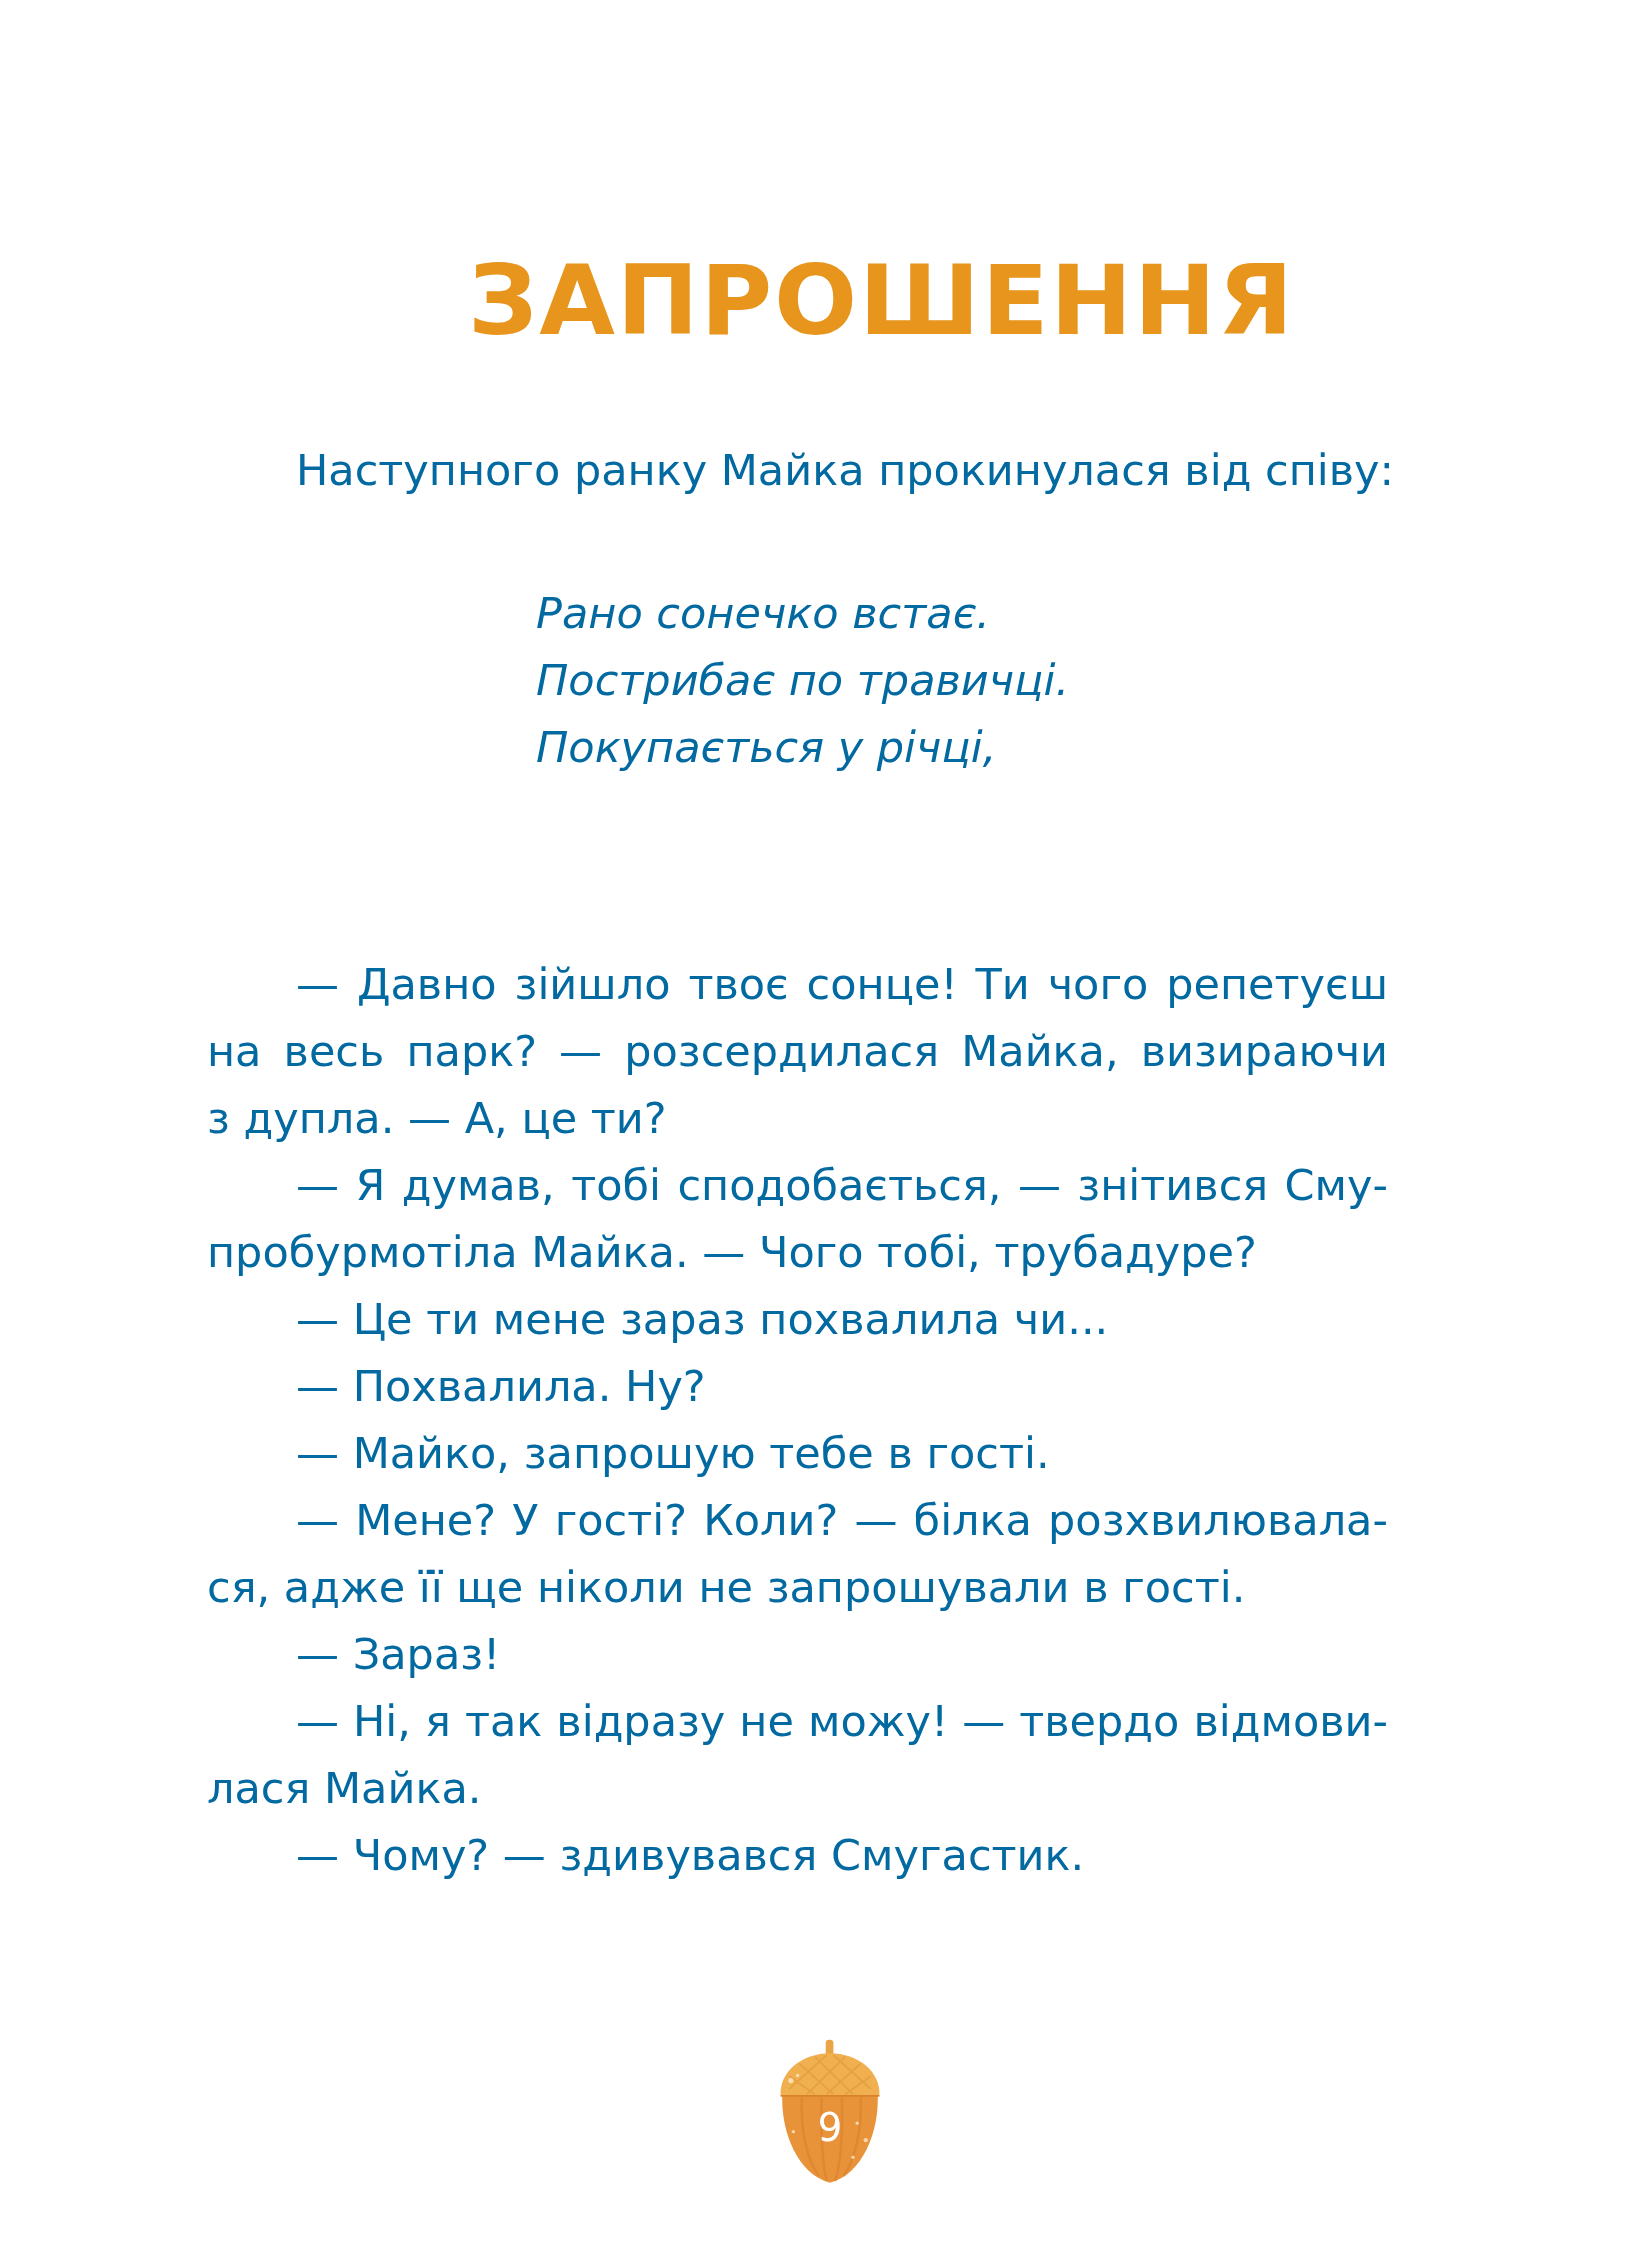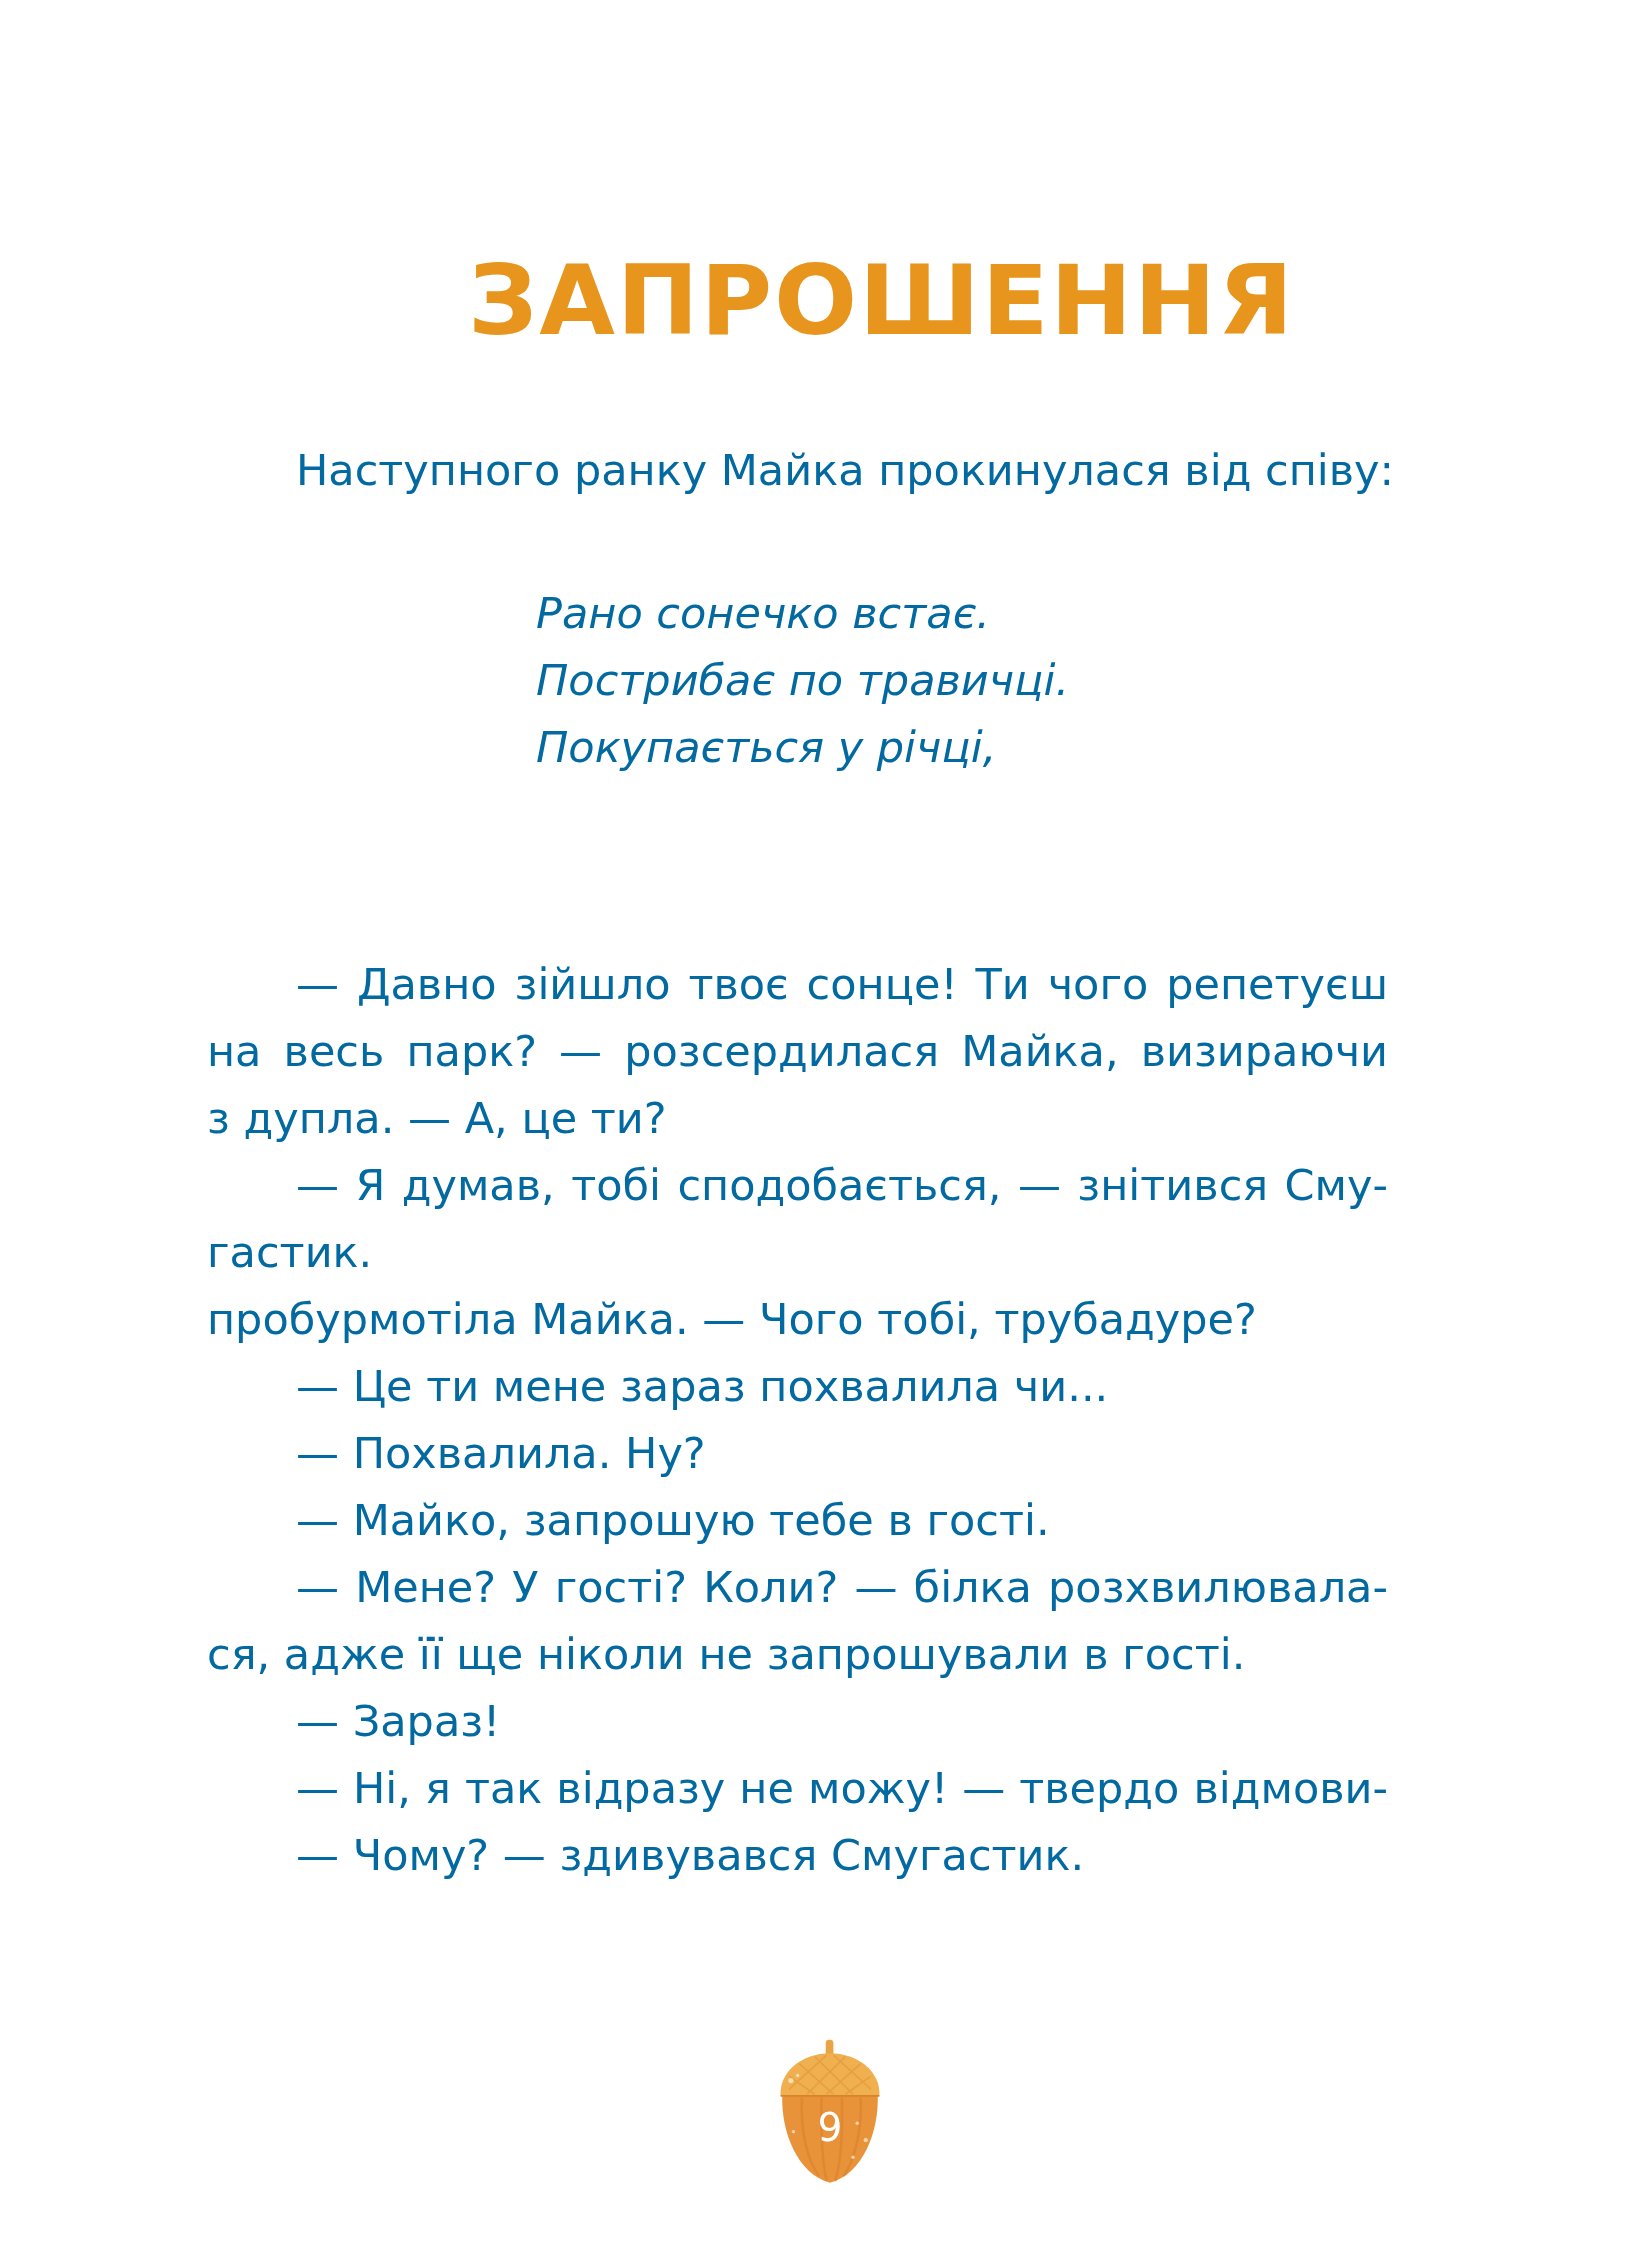--- a/index.html
+++ b/index.html
@@ -42,29 +42,29 @@
     <div class="pline">Рано сонечко встає.</div>
     <div class="pline">Пострибає по травичці.</div>
     <div class="pline">Покупається у річці,</div>
   </div>
 
   <div class="text body-block">
     <div class="line indent just">— Давно зійшло твоє сонце! Ти чого репетуєш</div>
     <div class="line just">на весь парк? — розсердилася Майка, визираючи</div>
     <div class="line">з дупла. — А, це ти?</div>
     <div class="line indent just">— Я думав, тобі сподобається, — знітився Сму-</div>
-    <div class="line">гастик.</div>
     <div class="line">пробурмотіла Майка. — Чого тобі, трубадуре?</div>
     <div class="line indent">— Це ти мене зараз похвалила чи...</div>
     <div class="line indent">— Похвалила. Ну?</div>
     <div class="line indent">— Майко, запрошую тебе в гості.</div>
     <div class="line indent just">— Мене? У гості? Коли? — білка розхвилювала-</div>
     <div class="line">ся, адже її ще ніколи не запрошували в гості.</div>
     <div class="line indent">— Зараз!</div>
     <div class="line indent just">— Ні, я так відразу не можу! — твердо відмови-</div>
+    <div class="line">лася Майка.</div>
     <div class="line indent">— Чому? — здивувався Смугастик.</div>
   </div>
 
   <svg class="acorn" viewBox="0 0 136 175" xmlns="http://www.w3.org/2000/svg">
 
     <rect x="63" y="2" width="9" height="20" rx="4" fill="#E8A445"></rect>
 
     <path d="M12 66 C10 110, 30 160, 68 170 C106 160, 126 110, 124 66 Z" fill="#E8923A"></path>
 
     <path d="M35 70 C33 110,42 145,55 162" stroke="#D9822C" stroke-width="3" fill="none" opacity="0.6"></path>

